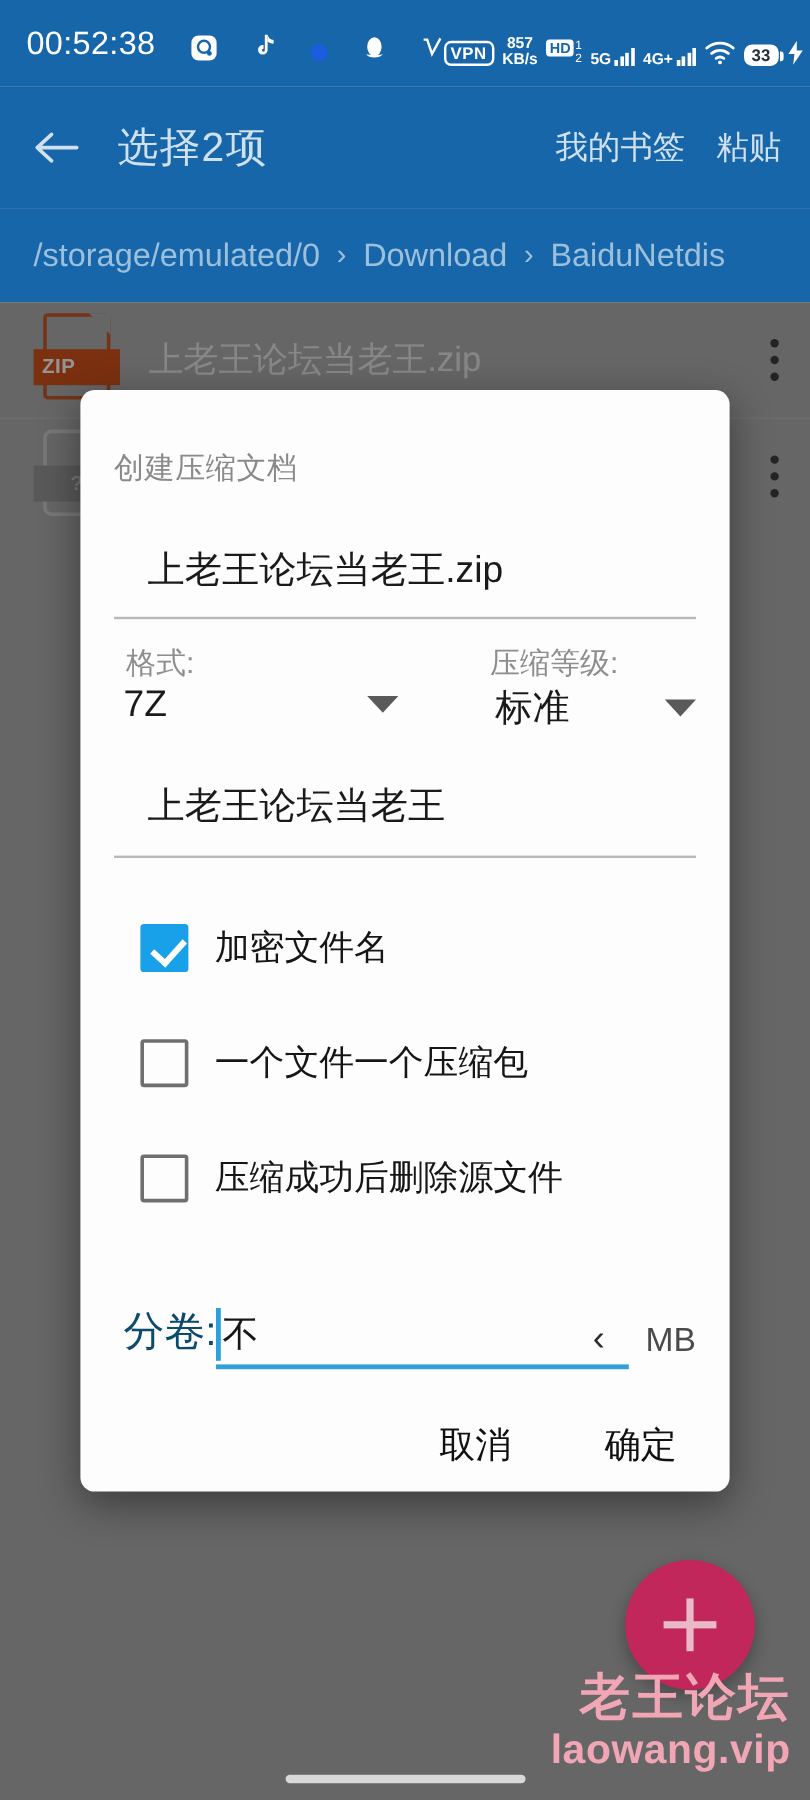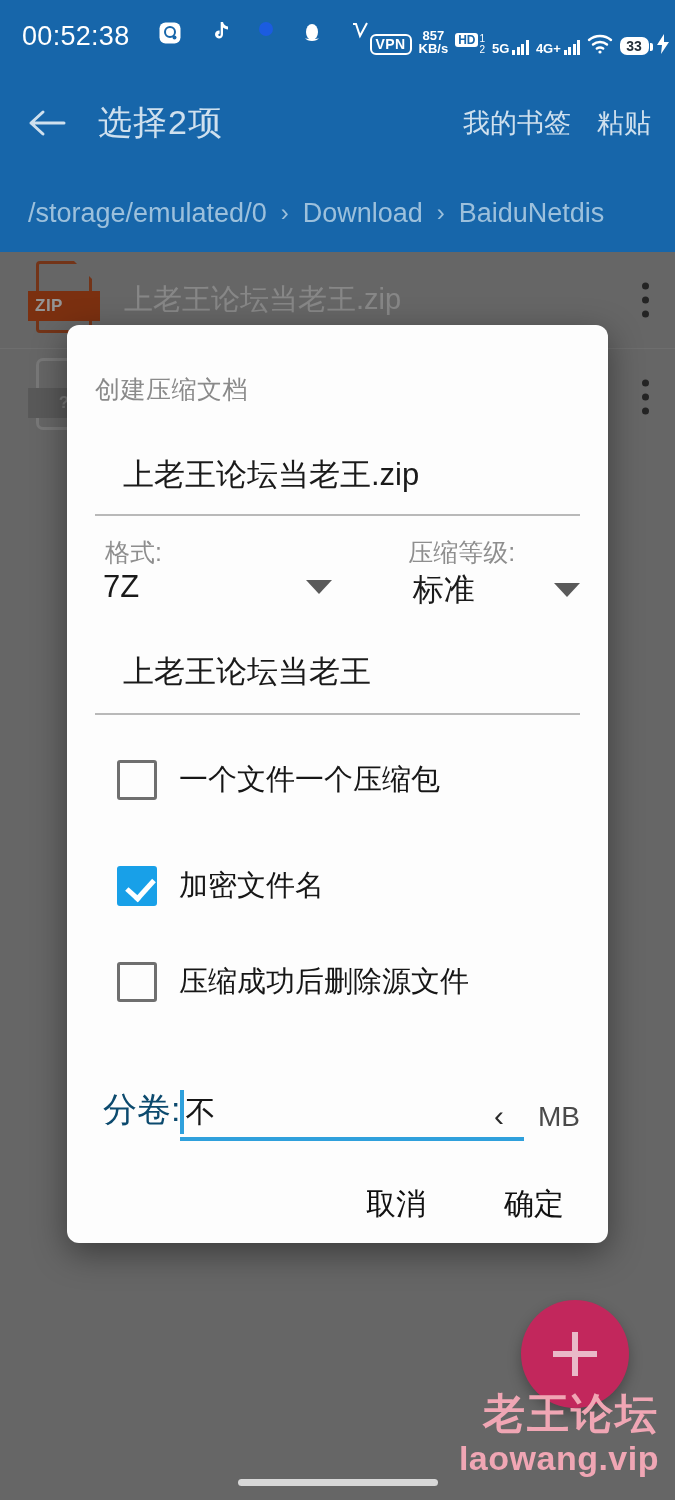--- a/index.html
+++ b/index.html
@@ -17,21 +17,21 @@
 
   
   .statusbar {
     position: absolute; top: 0; left: 0;
     width: 675px; height: 72px;
     background: #1766aa;
     display: flex; align-items: center;
     padding: 0 22px;
     color: #ffffff;
   }
-  .sb-left { display: flex; align-items: flex-start; gap: 28px; }
+  .sb-left { display: flex; align-items: flex-end; gap: 28px; }
   .sb-time {
     font-size: 27px; font-weight: 500; letter-spacing: .3px;
     color: #fff;
   }
   .sb-right { margin-left: auto; display: flex; align-items: flex-end; gap: 7px; }
   .ic { display:inline-flex; align-items:center; justify-content:center; }
   .vpn-box {
     border: 2px solid #fff; border-radius: 6px;
     font-size: 14px; font-weight: 700; padding: 1px 4px;
     letter-spacing: .4px; line-height: 1.1;
@@ -423,28 +423,28 @@
         <div class="sel-row">
           <span class="sel-val center">标准</span>
           <span class="caret"></span>
         </div>
       </div>
     </div>
 
     <div class="dlg-input-pwd" placeholder="">上老王论坛当老王</div>
     <div class="divider"></div>
 
+    <div class="checkrow first">
+      <span class="cbox checked"></span>
+      <span class="cb-label">加密文件名</span>
+    </div>
+
     <div class="checkrow">
       <span class="cbox"></span>
       <span class="cb-label">一个文件一个压缩包</span>
-    </div>
-
-    <div class="checkrow first">
-      <span class="cbox checked"></span>
-      <span class="cb-label">加密文件名</span>
     </div>
 
     <div class="checkrow">
       <span class="cbox"></span>
       <span class="cb-label">压缩成功后删除源文件</span>
     </div>
 
     <div class="splitrow">
       <span class="split-label">分卷:</span>
       <span class="split-field">

